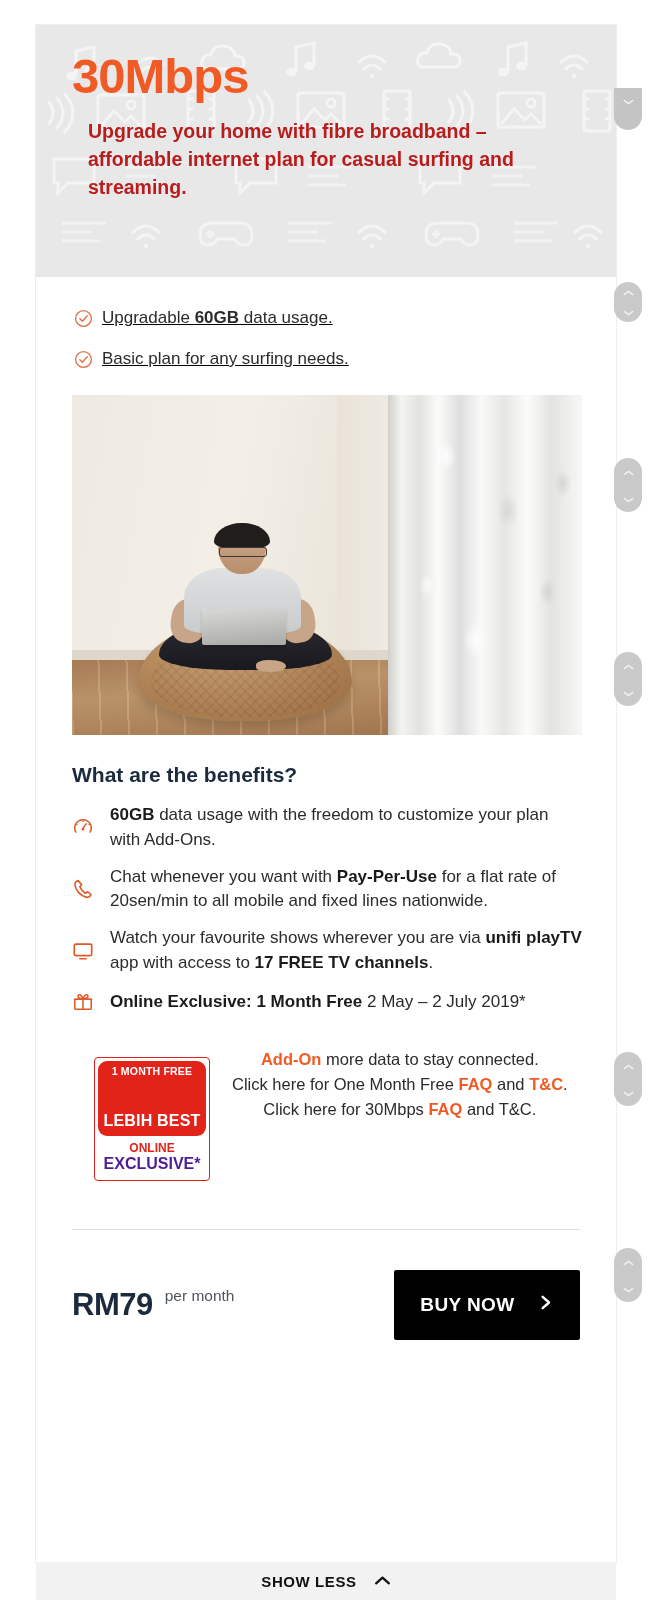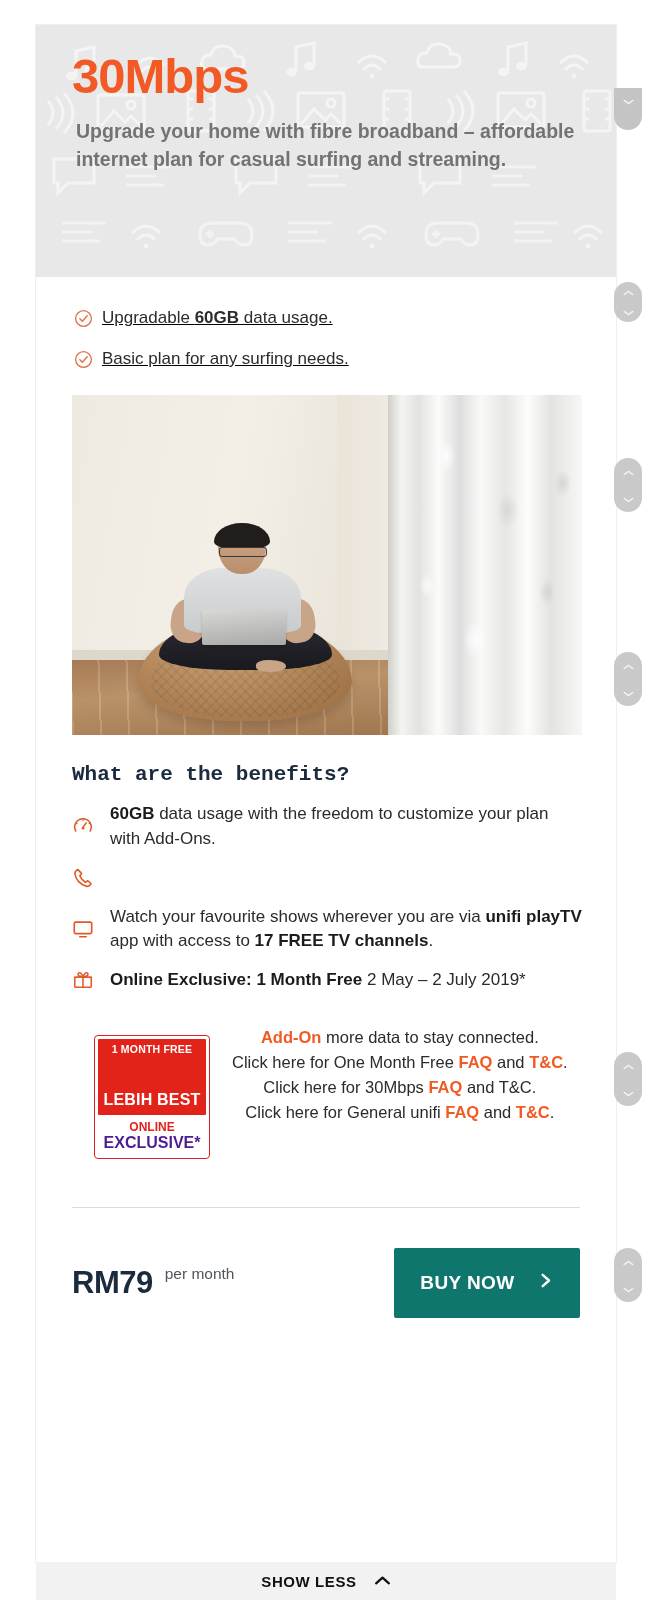--- a/index.html
+++ b/index.html
@@ -26,22 +26,22 @@
   }
   .hero-pattern{
     position:absolute;inset:0;opacity:1;pointer-events:none;
   }
   .hero-inner{position:relative;padding:26px 36px 0 36px;}
   .speed{
     font-size:49px;font-weight:bold;color:#f15a24;letter-spacing:-1px;
     line-height:1.05;margin:0 0 16px 0;
   }
   .hero-sub{
-    font-size:19.5px;font-weight:bold;color:#737373;line-height:1.42;
-    margin:4px;max-width:510px;
+    font-size:19.5px;font-weight:bold;color:#b91c1c;line-height:1.42;
+    margin:16px;max-width:510px;
   }
 
   
   .bullets{padding:30px 0 0 38px;text-decoration:underline;}
   .bullet{display:flex;align-items:flex-start;margin-bottom:16px;}
   .bullet .ic{width:28px;flex:0 0 28px;padding-top:2px;}
   .bullet .tx{font-size:17px;color:#2b2b2b;line-height:1.3;}
 
   
   .photo{
@@ -93,52 +93,52 @@
     border:1.5px solid #3a3a3c;border-radius:3px;}
   .ph-lap{position:absolute;left:25.5%;bottom:26.5%;width:16.5%;height:10.5%;
     background:linear-gradient(175deg,#d8d8d6,#a9a9a7);border-radius:2px;
     box-shadow:0 2px 3px rgba(0,0,0,.18);}
   .ph-feet{position:absolute;left:36%;bottom:18.5%;width:6%;height:3.6%;
     background:#c9a587;border-radius:40% 52% 46% 40%;}
 
   
   .sec-title{
     font-size:21px;font-weight:bold;color:#1b2a3d;
-    margin:28px 0 16px 0;padding-left:36px;font-family:Liberation Mono, monospace;
+    margin:28px 0 16px 0;padding-left:36px;
   }
   .ben{display:flex;align-items:center;padding:0 34px 0 36px;margin-bottom:12px;}
   .ben .ic{width:38px;flex:0 0 38px;padding-top:3px;}
   .ben .tx{font-size:17px;color:#2b2b2b;line-height:1.46;}
   .ben .tx b{font-weight:bold;color:#1b1b1b;}
 
   
   .promo{display:flex;align-items:flex-start;padding:18px 30px 0 58px;}
   .badge{
     flex:0 0 114px;width:114px;border:1.6px solid #e02020;border-radius:4px;
     background:#fff;overflow:hidden;margin-top:10px;
   }
-  .badge-top{background:#e2231a;border-radius:1px;margin:3px;padding:5px 2px 6px;text-align:center;}
+  .badge-top{background:#e2231a;border-radius:9px;margin:3px;padding:5px 2px 6px;text-align:center;}
   .badge-l1{color:#fff;font-size:10.5px;font-weight:bold;letter-spacing:.2px;line-height:1.1;}
   .badge-l2{color:#fff;font-size:16px;font-weight:bold;letter-spacing:.2px;line-height:1.12;margin-top:35px;}
   .badge-bot{text-align:center;padding:3px 2px 7px;}
   .badge-l3{color:#e2231a;font-size:12px;font-weight:bold;line-height:1.08;}
   .badge-l4{color:#4c1d95;font-size:16px;font-weight:bold;line-height:1.08;}
   .promo-tx{padding-left:22px;font-size:16.5px;color:#2b2b2b;line-height:1.51;text-align:center;}
   .or{color:#f15a24;font-weight:bold;}
 
   
   .divider{height:1px;background:#dcdcdc;margin:48px 36px 0 36px;}
   .footer-row{display:flex;align-items:center;justify-content:space-between;
     padding:40px 36px 0 36px;}
   .price{display:flex;align-items:flex-start;}
   .price-main{font-size:31px;font-weight:bold;color:#1b2a3d;letter-spacing:-.5px;}
   .price-sub{font-size:15.5px;color:#50565e;margin-left:12px;}
   .buy{
     display:flex;align-items:center;justify-content:center;gap:22px;
-    background:#0f766e;color:#fff;border:0;cursor:pointer;
+    background:#000000;color:#fff;border:0;cursor:pointer;
     width:186px;height:70px;border-radius:2px;
     font-size:19px;font-weight:bold;letter-spacing:.4px;
   }
 
   
   .showless{
     position:absolute;left:36px;top:1562px;width:580px;height:38px;
     background:#f2f2f2;display:flex;align-items:center;justify-content:center;gap:17px;
     cursor:pointer;
   }
@@ -295,20 +295,23 @@
         <b>60GB</b><span> data usage with the freedom to customize your plan with Add-Ons.</span>
       </span>
     </div>
 
     <div class="ben">
       <span class="ic">
         <svg width="22" height="22" viewBox="0 0 24 24" fill="none" stroke="#e05a28" stroke-width="1.8" stroke-linecap="round" stroke-linejoin="round">
           <path d="M6.5 2.8 C4.4 3.6 3 5.6 3.3 7.9 C4 13.6 9.3 19.5 15.4 20.9 C17.6 21.4 19.9 20 20.7 18 L17.3 15 L14.6 16.6 C12.2 15.1 9.6 12.2 8.6 9.6 L10.4 7 Z"></path>
         </svg>
       </span>
+      <span class="tx">
+        <span>Chat whenever you want with </span><b>Pay-Per-Use</b><span> for a flat rate of 20sen/min to all mobile and fixed lines nationwide.</span>
+      </span>
     </div>
 
     <div class="ben">
       <span class="ic">
         <svg width="22" height="22" viewBox="0 0 24 24" fill="none" stroke="#e05a28" stroke-width="1.8" stroke-linejoin="round">
           <rect x="2.5" y="4.5" width="19" height="12.5" rx="1.6"></rect>
             <path d="M8.5 20.5h7" stroke-linecap="round"></path>
         </svg>
       </span>
       <span class="tx">
@@ -344,23 +347,20 @@
       <div class="promo-tx">
         <div>
           <span class="or">Add-On</span><span> more data to stay connected.</span>
         </div>
         <div>
           <span>Click here for One Month Free </span><span class="or">FAQ</span><span> and </span><span class="or">T&amp;C</span><span>.</span>
         </div>
         <div>
           <span>Click here for 30Mbps </span><span class="or">FAQ</span><span> and T&amp;C.</span>
         </div>
-        <div>
-          <span>Click here for General unifi </span><span class="or">FAQ</span><span> and </span><span class="or">T&amp;C</span><span>.</span>
-        </div>
       </div>
     </div>
 
     <div class="divider"></div>
 
     <div class="footer-row">
       <div class="price">
         <span class="price-main">RM79</span>
         <span class="price-sub">per month</span>
       </div>

